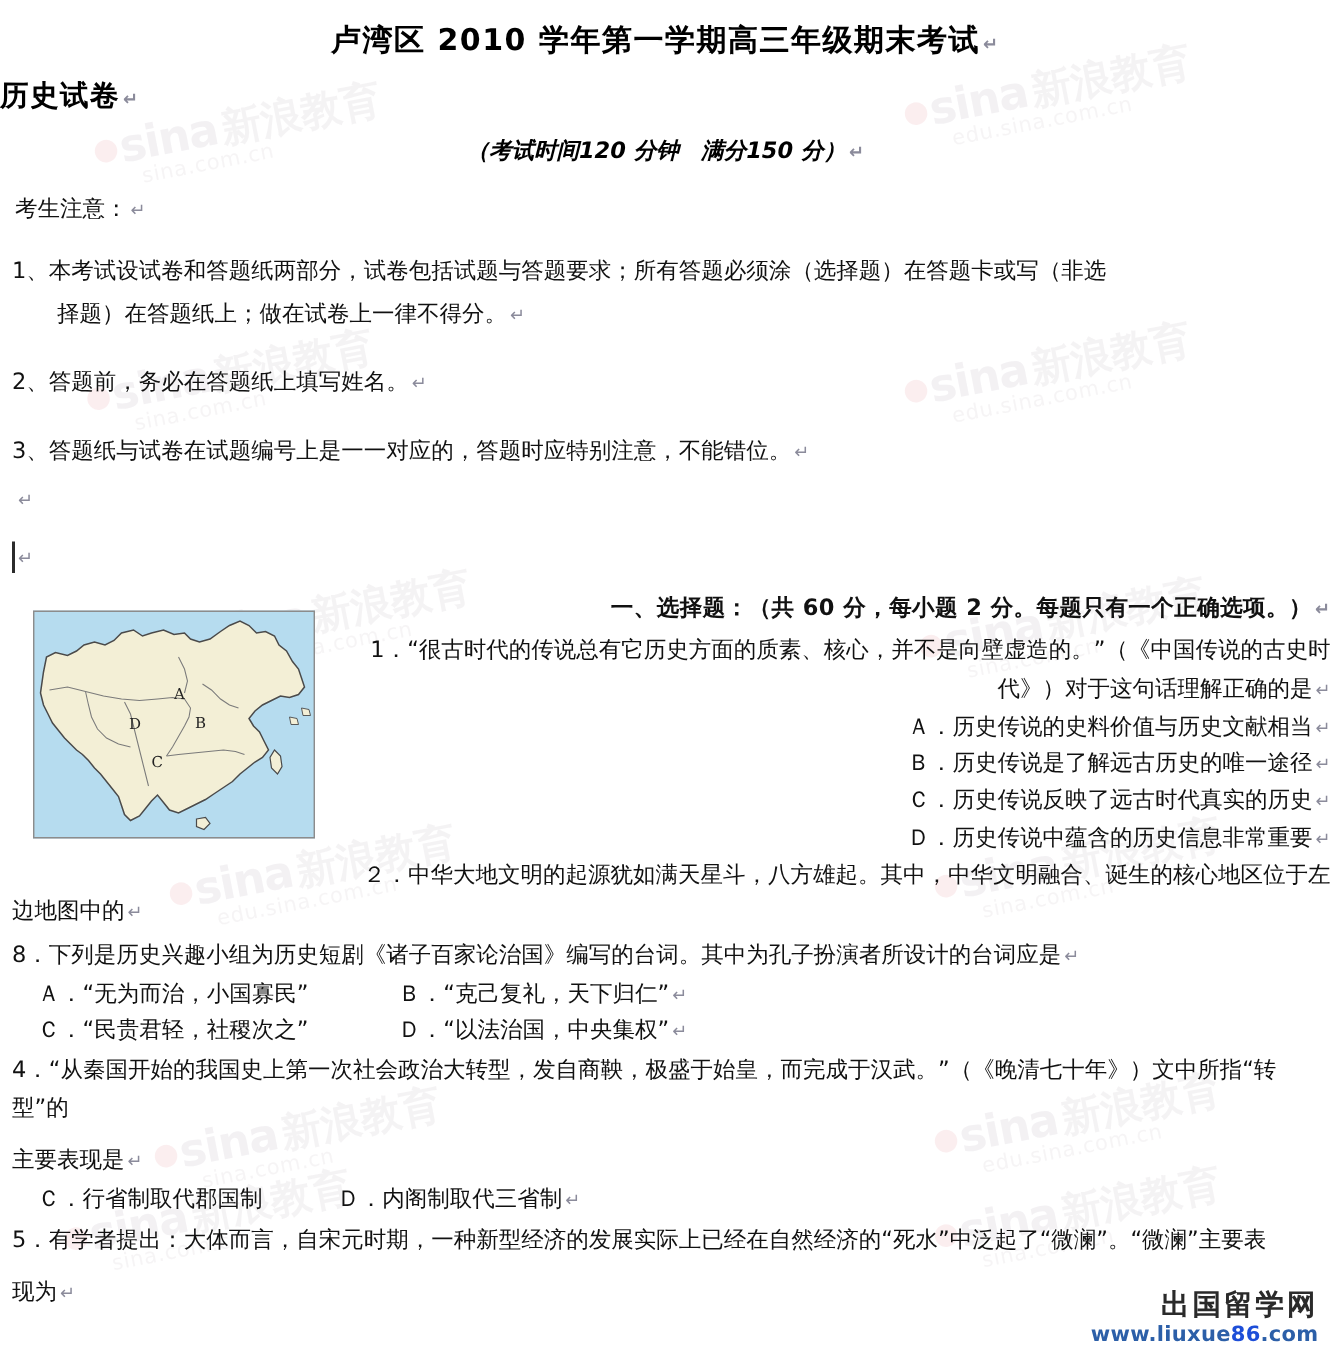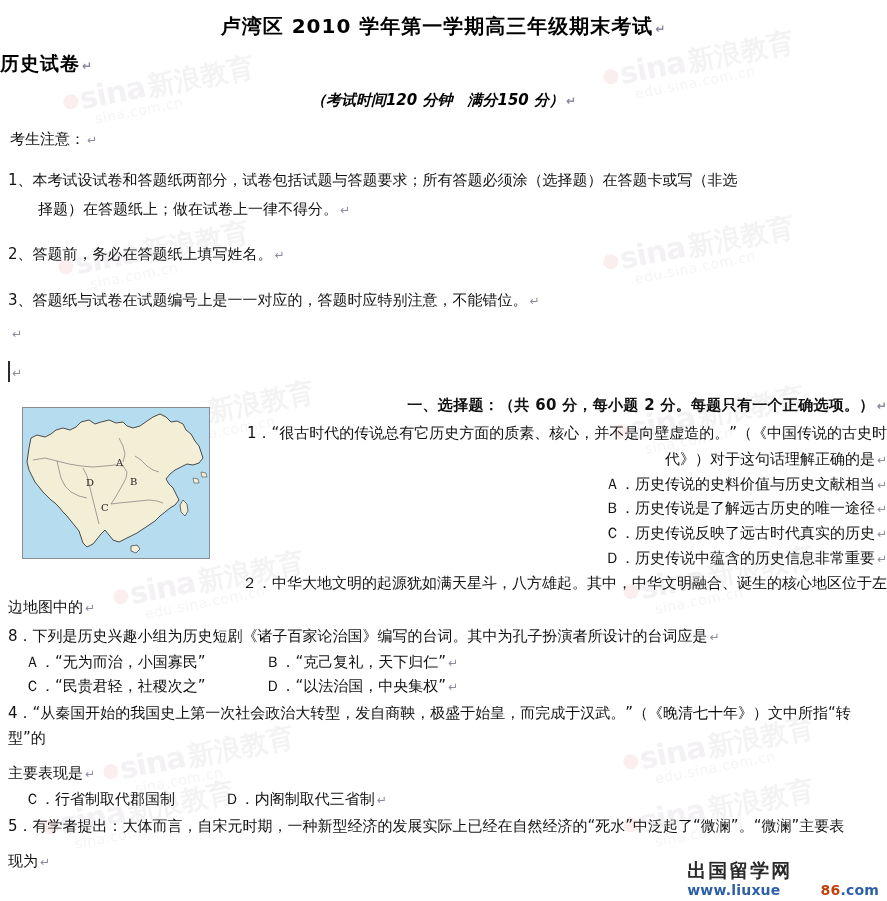--- a/index.html
+++ b/index.html
@@ -187,39 +187,39 @@
   }
   .q-block { margin-top: 5px; }
   .q-block-lg { margin-top: 13px; }
 
   
   .footer-logo {
     position: absolute;
     right: 8px;
     bottom: 4px;
     z-index: 5;
-    text-align: left;
+    text-align: right;
     line-height: 1;
   }
   .footer-logo .fl-cn {
     font-size: 19px;
     font-weight: bold;
     color: #2a2a2a;
     letter-spacing: 2px;
     display: block;
   }
   .footer-logo .fl-url {
     font-size: 14px;
     font-weight: bold;
     display: block;
     margin-top: 3px;
     letter-spacing: 0.2px;
   }
   .fl-blue { color: #2c5fa8; }
-  .fl-red  { color: #c2410c; margin-left: 40px; }
+  .fl-red  { color: #1d4ed8; }
 </style>
 </head>
 <body>
 
 <div class="wm-layer">
   <div class="wm" style="left:600px; top:60px;">
     <span class="wm-burst"></span><span class="wm-sina">sina</span><span class="wm-cn">新浪教育</span>
     <span class="wm-url">edu.sina.com.cn</span>
   </div>
   <div class="wm" style="left:60px; top:85px;">

